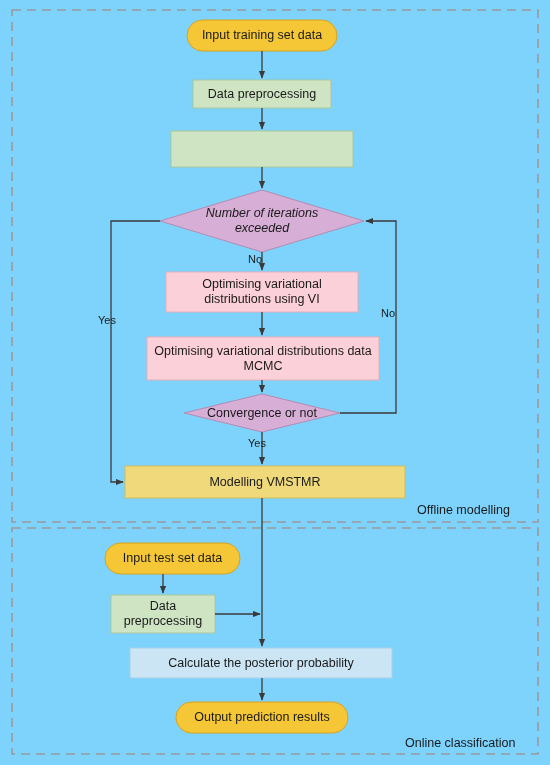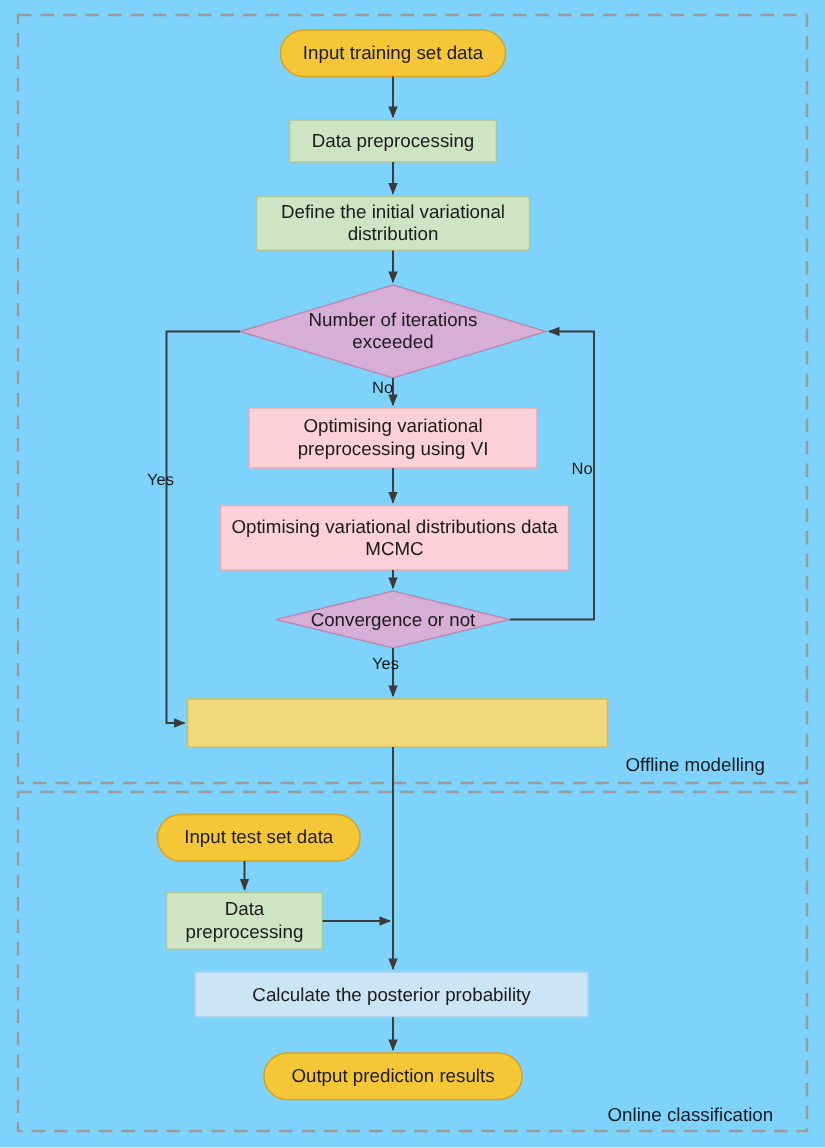--- a/index.html
+++ b/index.html
@@ -107,30 +107,30 @@
       <line x1="215" y1="614" x2="260" y2="614" marker-end="url(#arrow)"></line>
 
       <line x1="262" y1="678" x2="262" y2="700" marker-end="url(#arrow)"></line>
     </g>
   </svg>
 
   <div class="node-text" style="left:187px; top:20px; width:150px; height:31px;">Input training set data</div>
 
   <div class="node-text" style="left:193px; top:80px; width:138px; height:28px;">Data preprocessing</div>
 
-  <div class="node-text" style="left:175px; top:131px; width:174px; height:36px;">Define the initial variational distribution</div>
 
-  <div class="node-text" style="left:192px; top:198px; width:140px; height:46px;">Number of iterations exceeded</div>
+  <div class="node-text" style="left:192px; top:198px; width:140px; height:46px;font-style:italic;">Number of iterations exceeded</div>
 
-  <div class="node-text" style="left:170px; top:272px; width:184px; height:40px;">Optimising variational preprocessing using VI</div>
+  <div class="node-text" style="left:170px; top:272px; width:184px; height:40px;">Optimising variational distributions using VI</div>
 
   <div class="node-text" style="left:151px; top:337px; width:224px; height:43px;">Optimising variational distributions data MCMC</div>
 
   <div class="node-text" style="left:192px; top:394px; width:140px; height:38px;">Convergence or not</div>
 
+  <div class="node-text" style="left:125px; top:466px; width:280px; height:32px;">Modelling VMSTMR</div>
 
   <div class="node-text" style="left:105px; top:543px; width:135px; height:31px;text-align:center;">Input test set data</div>
 
   <div class="node-text" style="left:113px; top:595px; width:100px; height:38px;">Data preprocessing</div>
 
   <div class="node-text" style="left:130px; top:648px; width:262px; height:30px;">Calculate the posterior probability</div>
 
   <div class="node-text" style="left:176px; top:702px; width:172px; height:31px;">Output prediction results</div>
 
   <div class="edge-label" style="left:248px; top:253px;">No</div>

